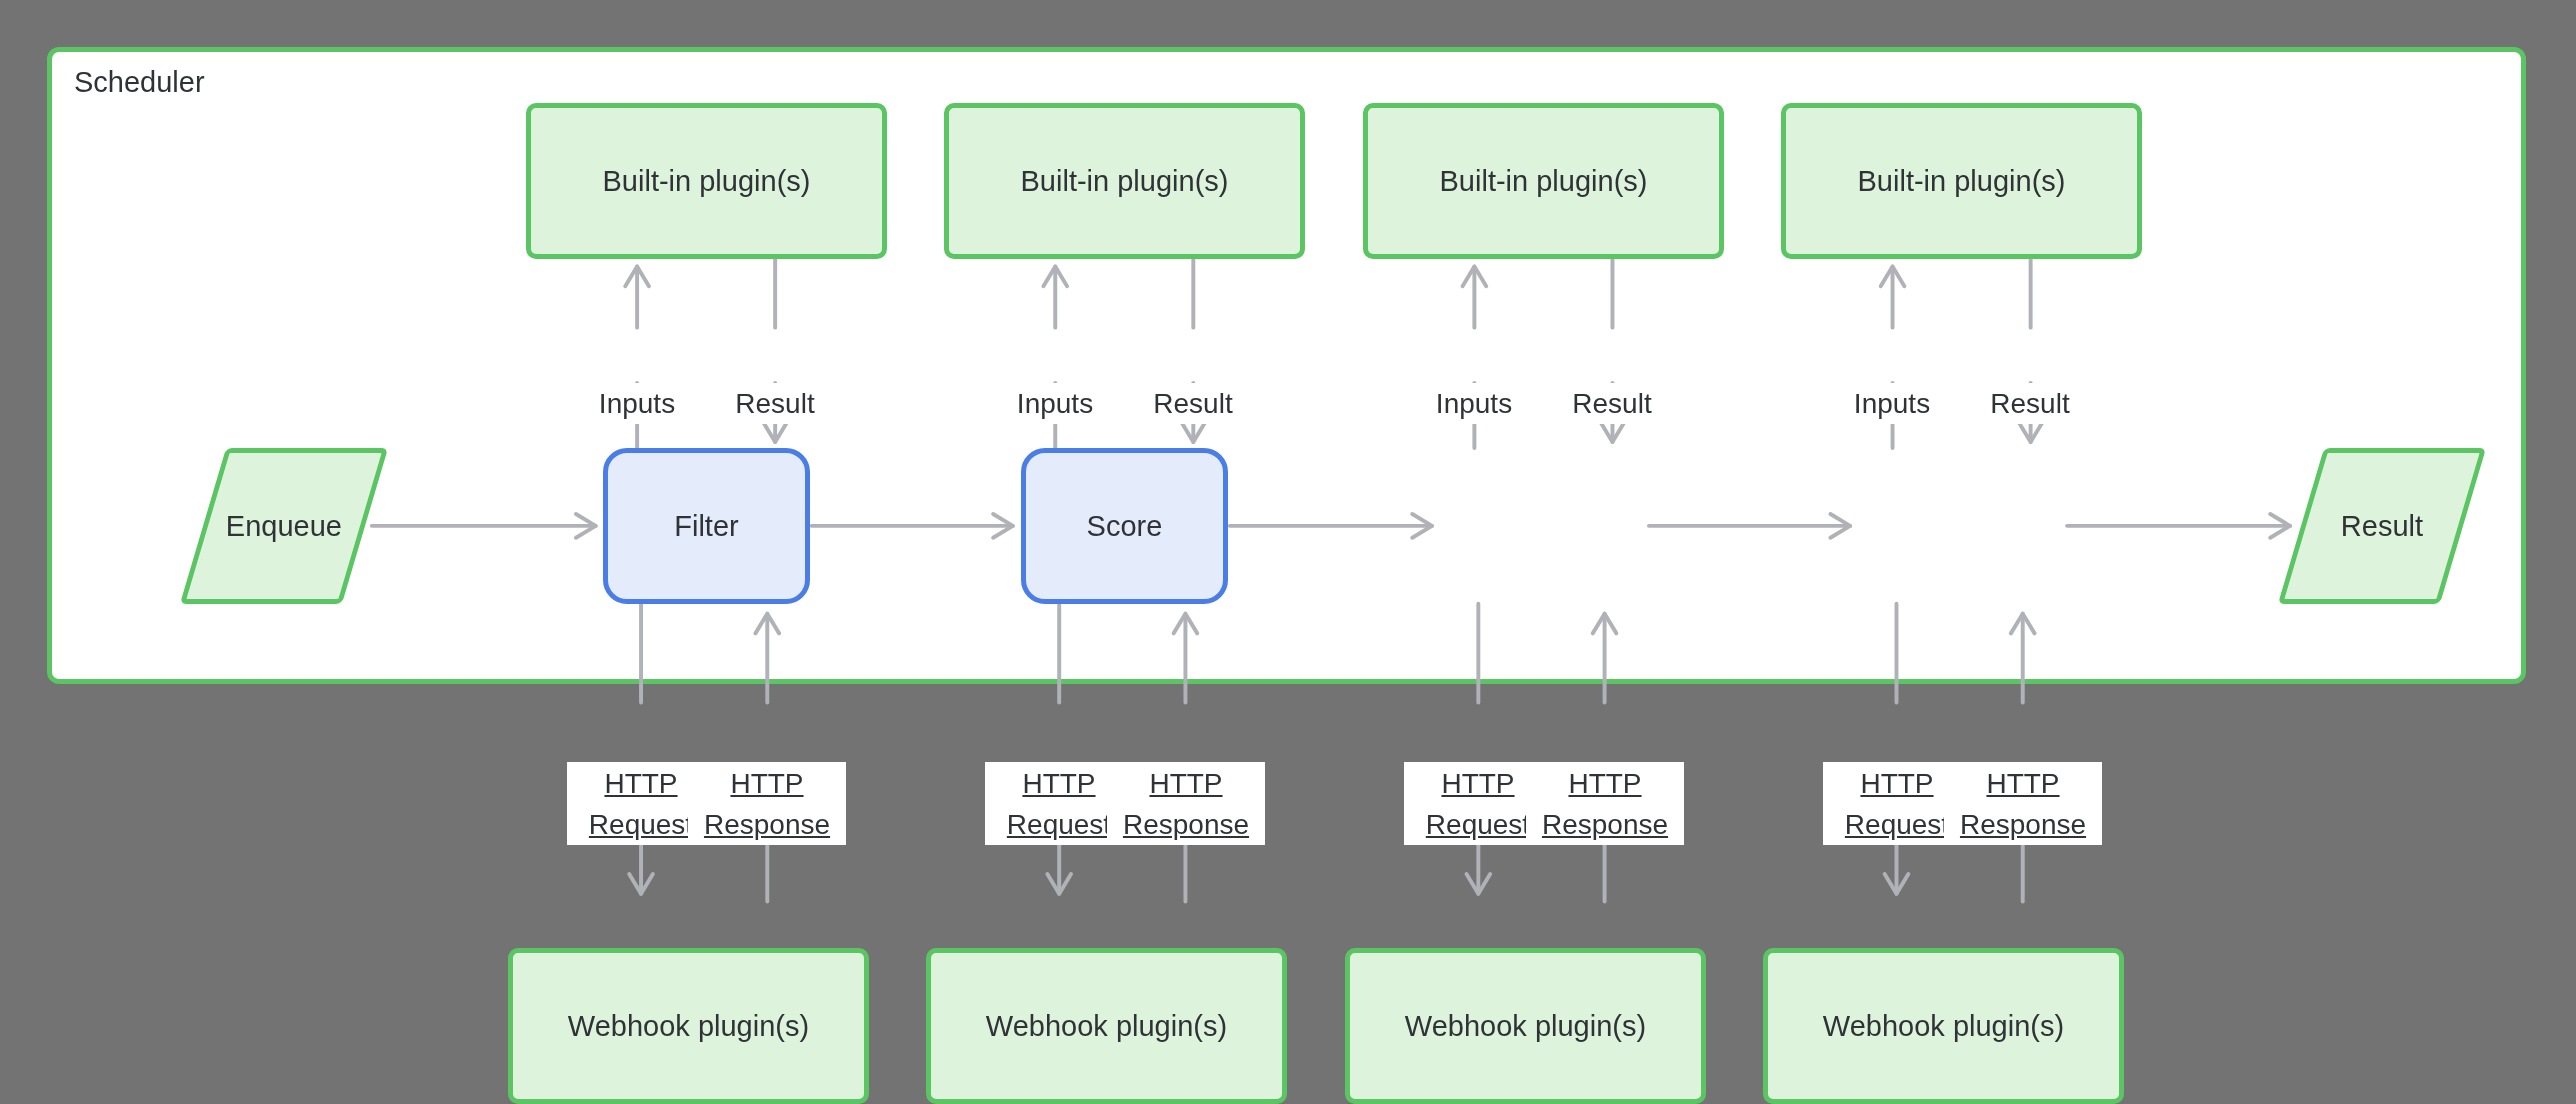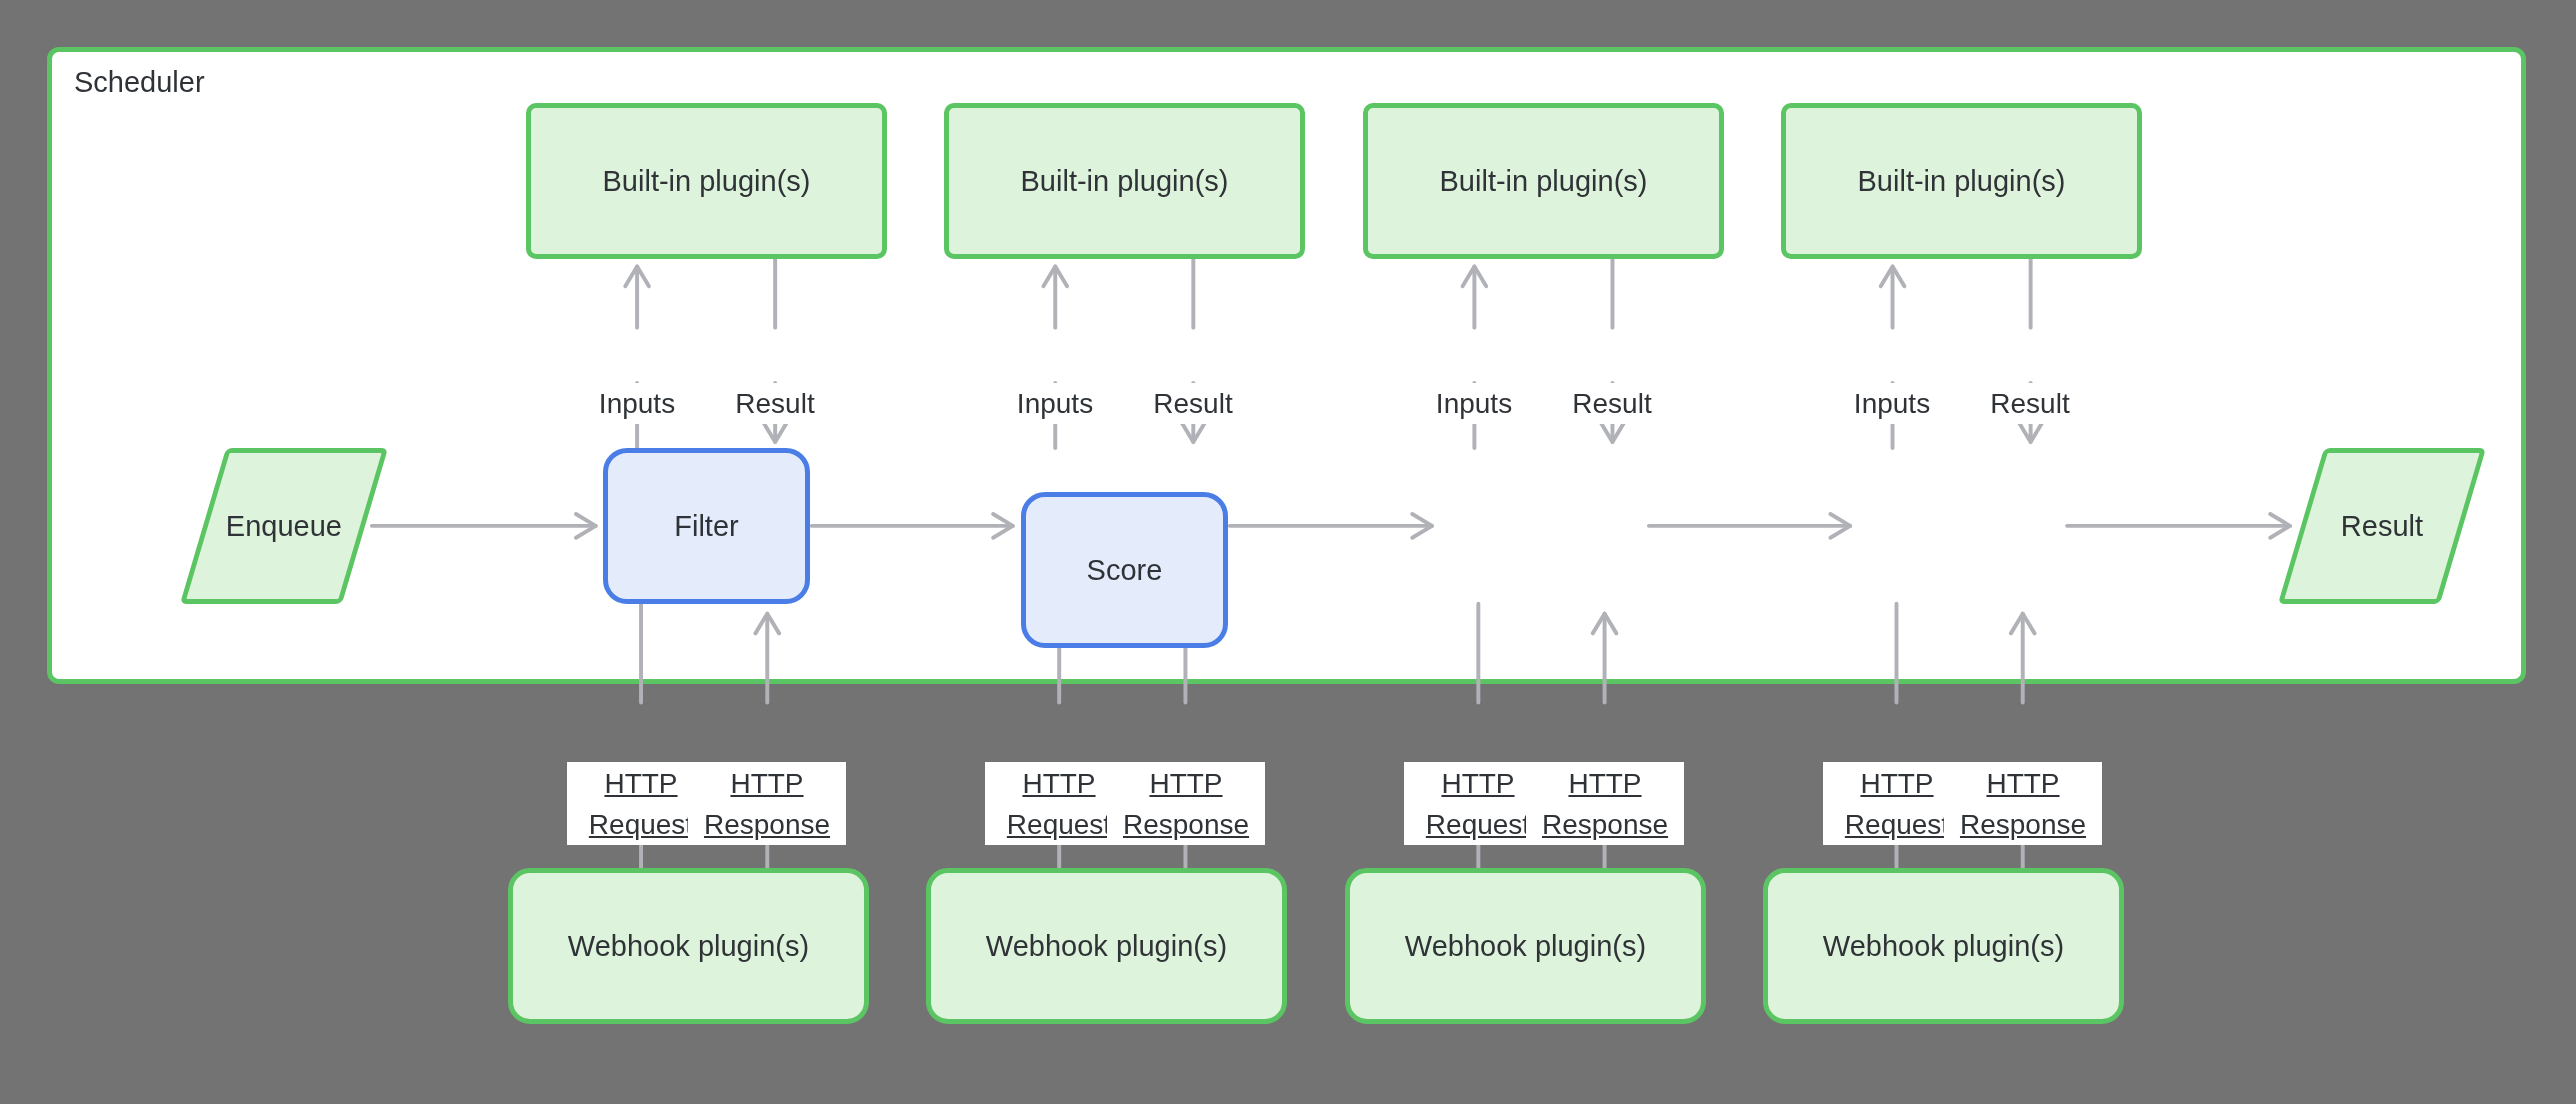--- a/index.html
+++ b/index.html
@@ -36,21 +36,21 @@
     font-size:29px;
     text-align:center;
   }
   .green-box{
     background:#def3db;
     border:5px solid #5cc563;
     border-radius:10px;
     width:361px;height:156px;
   }
   .builtin{top:103px;}
-  .webhook{top:868px;border-radius:22px;}
+  .webhook{top:948px;}
   .blue-box{
     background:#e4ebfa;
     border:5px solid #4a7de6;
     border-radius:24px;
     width:207px;height:156px;
     top:448px;
   }
   .para{
     background:#def3db;
     border:5px solid #5cc563;
@@ -189,21 +189,21 @@
     <span>Request</span>
   </div>
   <div class="edge-label two-line resp" style="left:688px;">
     <span>HTTP</span>
     <span>Response</span>
   </div>
 
   <div class="node green-box builtin" style="left:944px;">
     <span>Built-in plugin(s)</span>
   </div>
-  <div class="node blue-box" style="left:1021px;margin-top:44px;">
+  <div class="node blue-box" style="left:1021px;">
     <span>Score</span>
   </div>
   <div class="node green-box webhook" style="left:926px;">
     <span>Webhook plugin(s)</span>
   </div>
   <div class="edge-label one-line" style="left:996px;">Inputs</div>
   <div class="edge-label one-line" style="left:1134px;">Result</div>
   <div class="edge-label two-line req" style="left:985px;">
     <span>HTTP</span>
     <span>Request</span>

